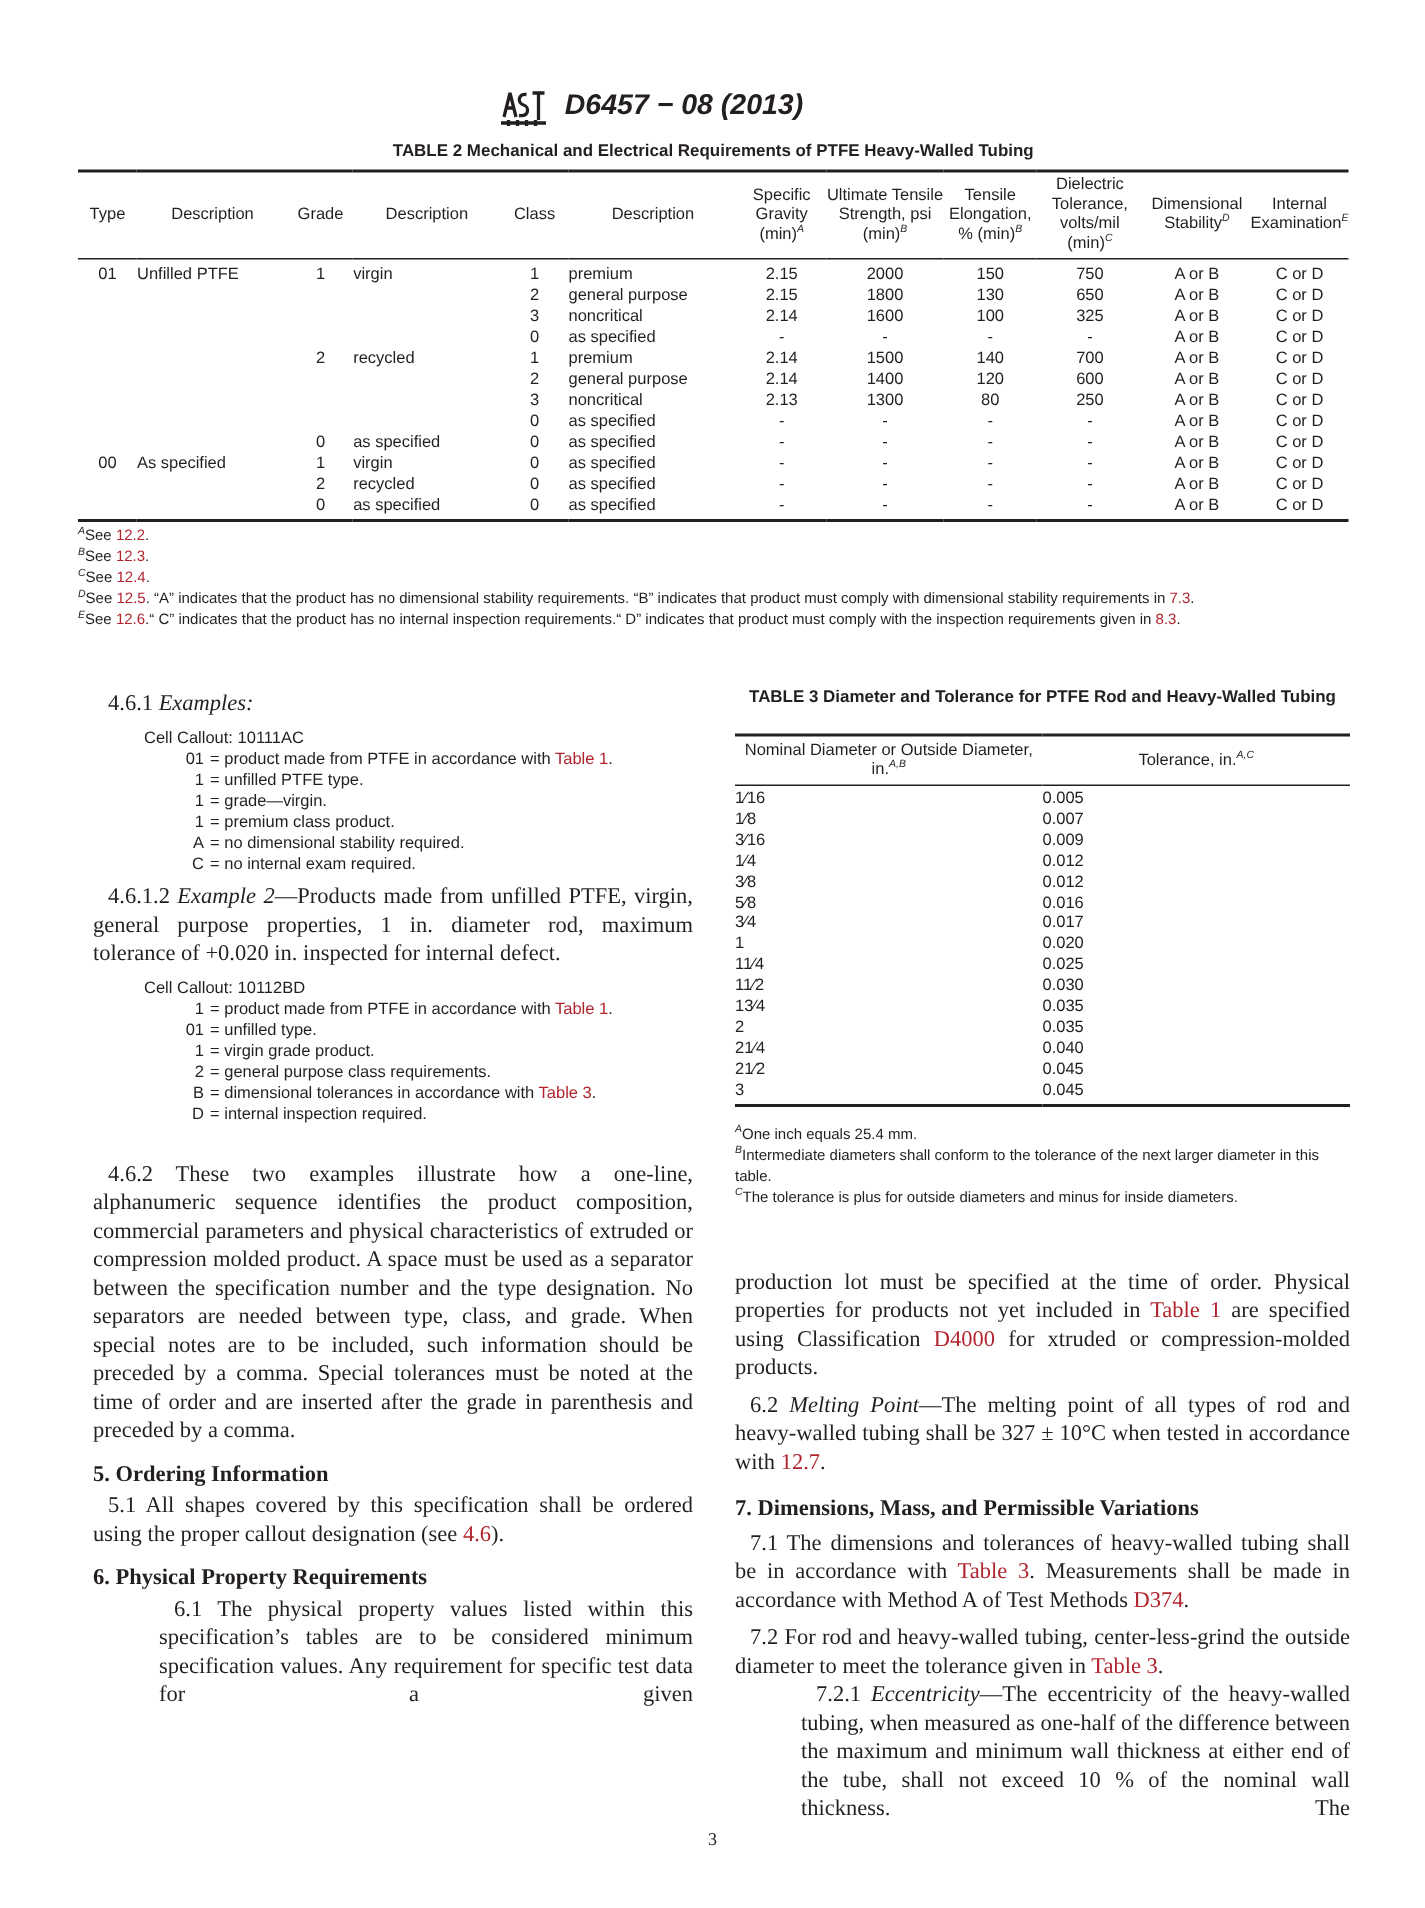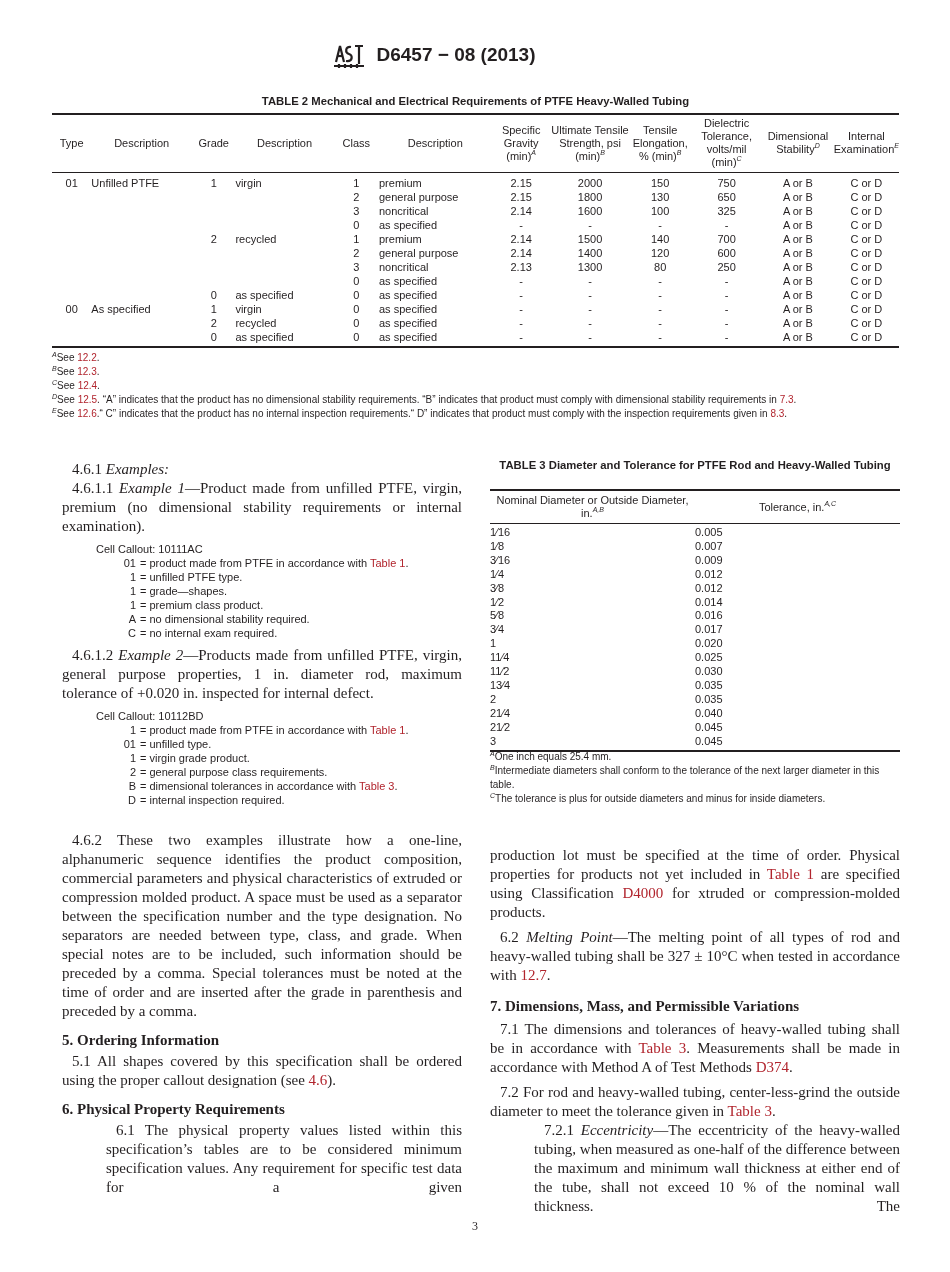--- a/index.html
+++ b/index.html
@@ -1,21 +1,21 @@
 <!DOCTYPE html>
 <html><head>
 <meta charset="utf-8">
 <style>
   html, body { margin: 0; padding: 0; background: #ffffff; }
   body { width: 950px; height: 1272px; position: relative; overflow: hidden; color: #231f20; }
   .link { color: #b1242d; }
   sup.fn { font-style: italic; font-size: 7px; vertical-align: super; line-height: 0; }
 
   
-  #header { position: absolute; top: 40px; left: 0; width: 866px; text-align: center; }
+  #header { position: absolute; top: 56px; left: 0; width: 866px; text-align: center; font-style: italic; }
   #header .logo { display: inline-block; vertical-align: middle; width: 36px; height: 30px; margin-right: 6px; }
   #header .docid { display: inline-block; vertical-align: middle; font-family: "Liberation Sans", sans-serif; font-weight: bold; font-size: 19px; }
 
   
   #t2-title { position: absolute; top: 95px; left: 52px; width: 847px; text-align: center; font-family: Liberation Sans, sans-serif; font-weight: bold; font-size: 11.3px; }
   #t2 { position: absolute; top: 113px; left: 52px; width: 847px; border-collapse: collapse; font-family: "Liberation Sans", sans-serif; font-size: 11px; }
   #t2 thead th { font-weight: normal; text-align: center; vertical-align: middle; line-height: 13px; padding: 2px 0 3px 0; border-bottom: 1px solid #231f20; }
   #t2 { border-top: 2px solid #231f20; border-bottom: 2px solid #231f20; }
   #t2 tbody td { line-height: 14px; padding: 0; height: 14px; white-space: nowrap; }
   #t2 tbody tr:first-child td { padding-top: 3px; }
@@ -274,29 +274,26 @@
     <div><sup class="fn">B</sup><span>See </span><span class="link">12.3</span><span>.</span></div>
     <div><sup class="fn">C</sup><span>See </span><span class="link">12.4</span><span>.</span></div>
     <div><sup class="fn">D</sup><span>See </span><span class="link">12.5</span><span>. “A” indicates that the product has no dimensional stability requirements. “B” indicates that product must comply with dimensional stability requirements in </span><span class="link">7.3</span><span>.</span></div>
     <div><sup class="fn">E</sup><span>See </span><span class="link">12.6</span><span>.“ C” indicates that the product has no internal inspection requirements.“ D” indicates that product must comply with the inspection requirements given in </span><span class="link">8.3</span><span>.</span></div>
   </div>
 
 <div id="left">
   <p class="para indent">
     <span>4.6.1</span>&nbsp;<i>Examples:</i>
   </p>
-  <p class="para indent">
-    <span>4.6.1.1</span>&nbsp;<i>Example 1</i><span>—Product made from unfilled PTFE, virgin, premium (no dimensional stability requirements or internal examination).</span>
-  </p>
   <div class="callout" id="callout1">
       <div>Cell Callout: 10111AC</div>
       <div class="rows">
         <div class="row"><span class="k">01</span><span>= product made from PTFE in accordance with </span><span class="link">Table 1</span><span>.</span></div>
         <div class="row"><span class="k">1</span><span>= unfilled PTFE type.</span></div>
-        <div class="row"><span class="k">1</span><span>= grade—shapes.</span></div>
+        <div class="row"><span class="k">1</span><span>= grade—virgin.</span></div>
         <div class="row"><span class="k">1</span><span>= premium class product.</span></div>
         <div class="row"><span class="k">A</span><span>= no dimensional stability required.</span></div>
         <div class="row"><span class="k">C</span><span>= no internal exam required.</span></div>
       </div>
     </div>
   <p class="para indent">
     <span>4.6.1.2</span>&nbsp;<i>Example 2</i><span>—Products made from unfilled PTFE, virgin, general purpose properties, 1 in. diameter rod, maximum tolerance of +0.020 in. inspected for internal defect.</span>
   </p>
   <div class="callout" id="callout2">
       <div>Cell Callout: 10112BD</div>
@@ -348,24 +345,20 @@
       </tr>
       <tr>
         <td>1⁄4</td>
         <td>0.012</td>
       </tr>
       <tr>
         <td>3⁄8</td>
         <td>0.012</td>
       </tr>
       <tr>
-        <td>1⁄2</td>
-        <td>0.014</td>
-      </tr>
-      <tr>
         <td>5⁄8</td>
         <td>0.016</td>
       </tr>
       <tr>
         <td>3⁄4</td>
         <td>0.017</td>
       </tr>
       <tr>
         <td>1</td>
         <td>0.020</td>

